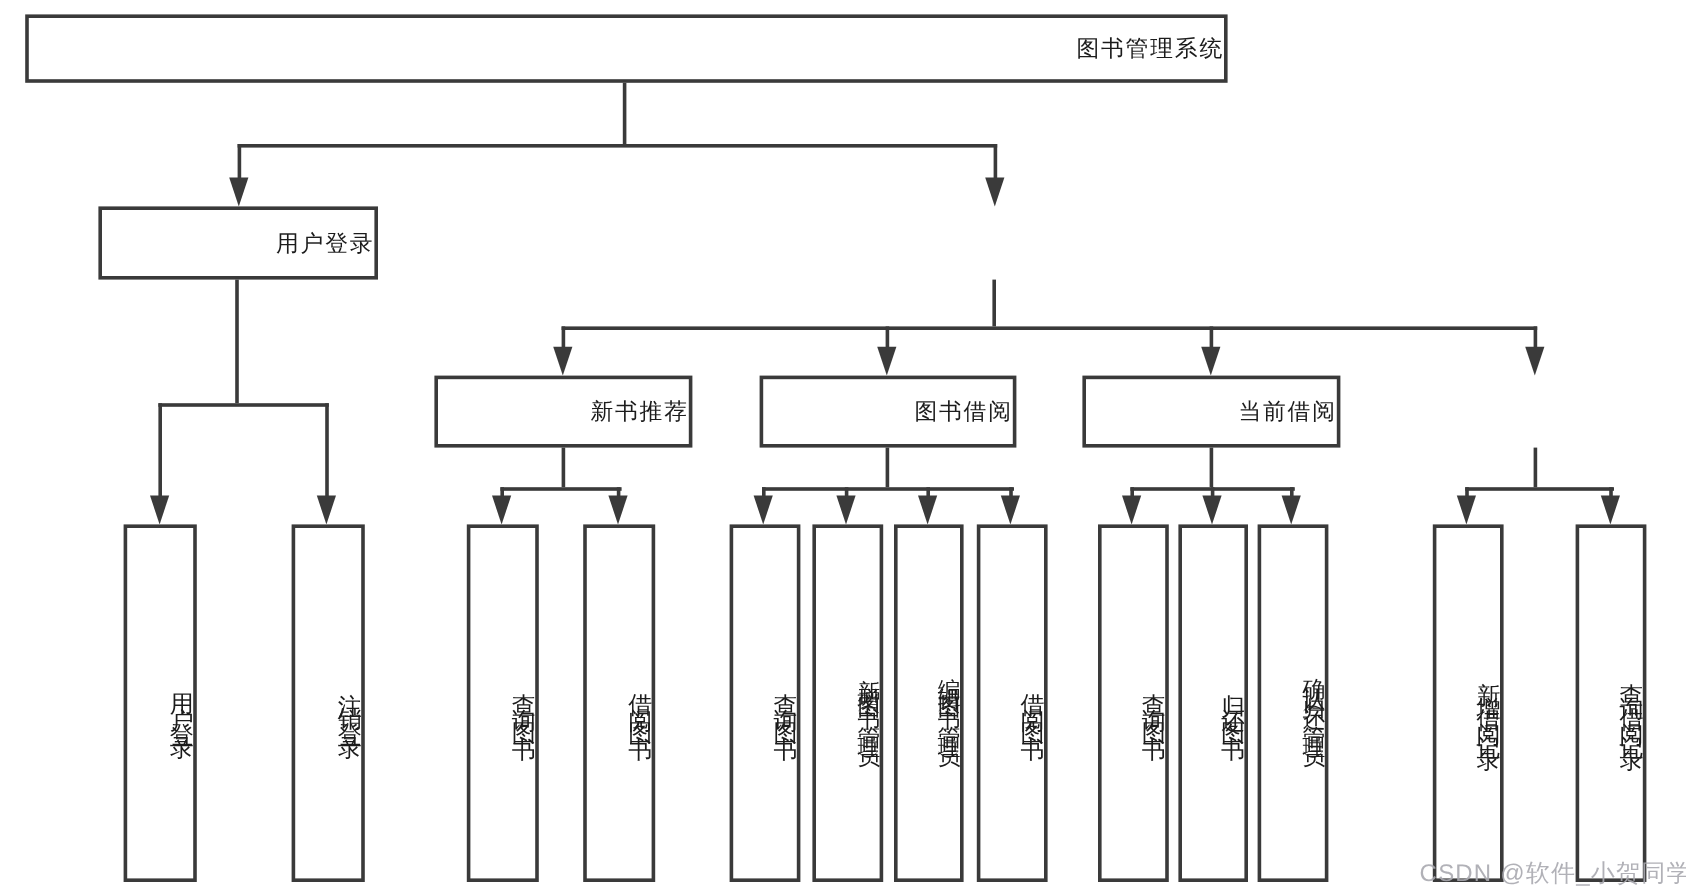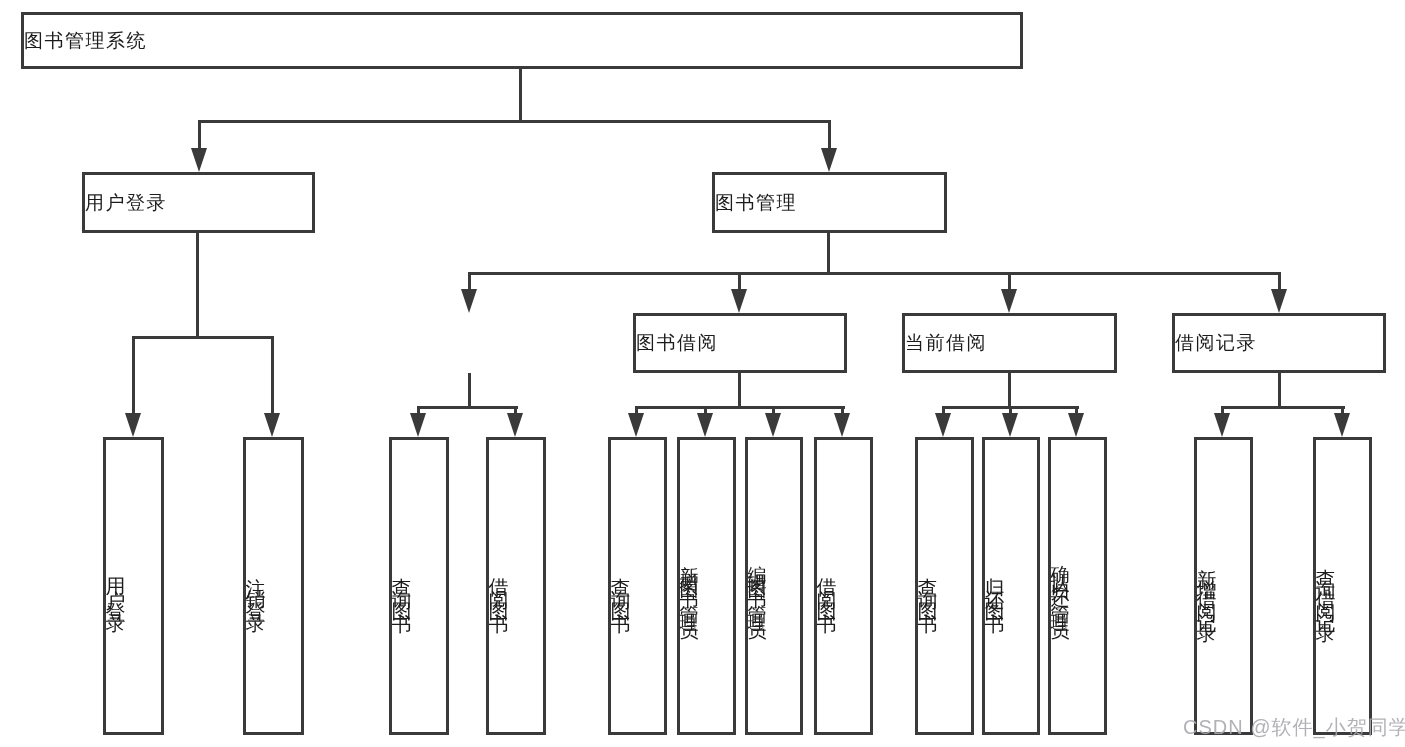--- a/index.html
+++ b/index.html
@@ -2,21 +2,21 @@
 <html><head>
 <meta charset="utf-8">
 <style>
   html,body{margin:0;padding:0;background:#ffffff;}
   #stage{
     position:relative;width:1405px;height:747px;background:#ffffff;
     font-family:"Liberation Sans",sans-serif;overflow:hidden;
   }
   .node{
     position:absolute;box-sizing:border-box;border:3px solid #3a3a3a;background:#ffffff;
-    display:flex;align-items:center;justify-content:flex-start;color:#1c1c1c;
+    display:flex;align-items:center;justify-content:flex-end;color:#1c1c1c;
   }
   .h-node .lbl{font-size:19px;letter-spacing:1.5px;white-space:nowrap;}
   .v-node .lbl{
     writing-mode:vertical-rl;text-orientation:mixed;
     font-size:20px;letter-spacing:12px;line-height:1;white-space:nowrap;
   }
   .v-node .lbl.long{font-size:19px;letter-spacing:8px;}
   .v-node .lbl.mid{letter-spacing:11px;}
   .vl{position:absolute;width:3px;background:#3a3a3a;}
   .hl{position:absolute;height:3px;background:#3a3a3a;}
@@ -42,50 +42,47 @@
   <div class="vl" style="left:519px;top:69px;height:51px;"></div>
   <div class="hl" style="left:198px;top:120px;width:633px;"></div>
   <div class="vl" style="left:198px;top:120px;height:32px;"></div>
   <div class="arr" style="left:191px;top:148px;"></div>
   <div class="vl" style="left:828px;top:120px;height:32px;"></div>
   <div class="arr" style="left:821px;top:148px;"></div>
 
   <div class="node h-node" style="left:82px;top:172px;width:233px;height:61px;">
     <span class="lbl">用户登录</span>
   </div>
-  <div class="node h-node" style="left:712px;top:172px;width:235px;height:61px;">
-    <span class="lbl">图书管理</span>
-  </div>
 
   <div class="vl" style="left:196px;top:233px;height:103px;"></div>
   <div class="hl" style="left:132px;top:336px;width:142px;"></div>
   <div class="vl" style="left:132px;top:336px;height:78px;"></div>
   <div class="arr" style="left:125px;top:413px;"></div>
   <div class="vl" style="left:271px;top:336px;height:78px;"></div>
   <div class="arr" style="left:264px;top:413px;"></div>
 
   <div class="vl" style="left:827px;top:233px;height:39px;"></div>
   <div class="hl" style="left:468px;top:272px;width:813px;"></div>
   <div class="vl" style="left:468px;top:272px;height:18px;"></div>
   <div class="arr" style="left:461px;top:289px;"></div>
   <div class="vl" style="left:738px;top:272px;height:18px;"></div>
   <div class="arr" style="left:731px;top:289px;"></div>
   <div class="vl" style="left:1008px;top:272px;height:18px;"></div>
   <div class="arr" style="left:1001px;top:289px;"></div>
   <div class="vl" style="left:1278px;top:272px;height:18px;"></div>
   <div class="arr" style="left:1271px;top:289px;"></div>
 
+  <div class="node h-node" style="left:362px;top:313px;width:215px;height:60px;">
+    <span class="lbl">新书推荐</span>
+  </div>
   <div class="node h-node" style="left:902px;top:313px;width:215px;height:60px;">
     <span class="lbl">当前借阅</span>
   </div>
   <div class="node h-node" style="left:633px;top:313px;width:214px;height:60px;">
     <span class="lbl">图书借阅</span>
-  </div>
-  <div class="node h-node" style="left:1172px;top:313px;width:214px;height:60px;">
-    <span class="lbl">借阅记录</span>
   </div>
 
   <div class="vl" style="left:468px;top:373px;height:33px;"></div>
   <div class="hl" style="left:417px;top:406px;width:101px;"></div>
   <div class="vl" style="left:417px;top:406px;height:9px;"></div>
   <div class="arr" style="left:410px;top:413px;"></div>
   <div class="vl" style="left:514px;top:406px;height:9px;"></div>
   <div class="arr" style="left:507px;top:413px;"></div>
 
   <div class="vl" style="left:738px;top:373px;height:33px;"></div>

